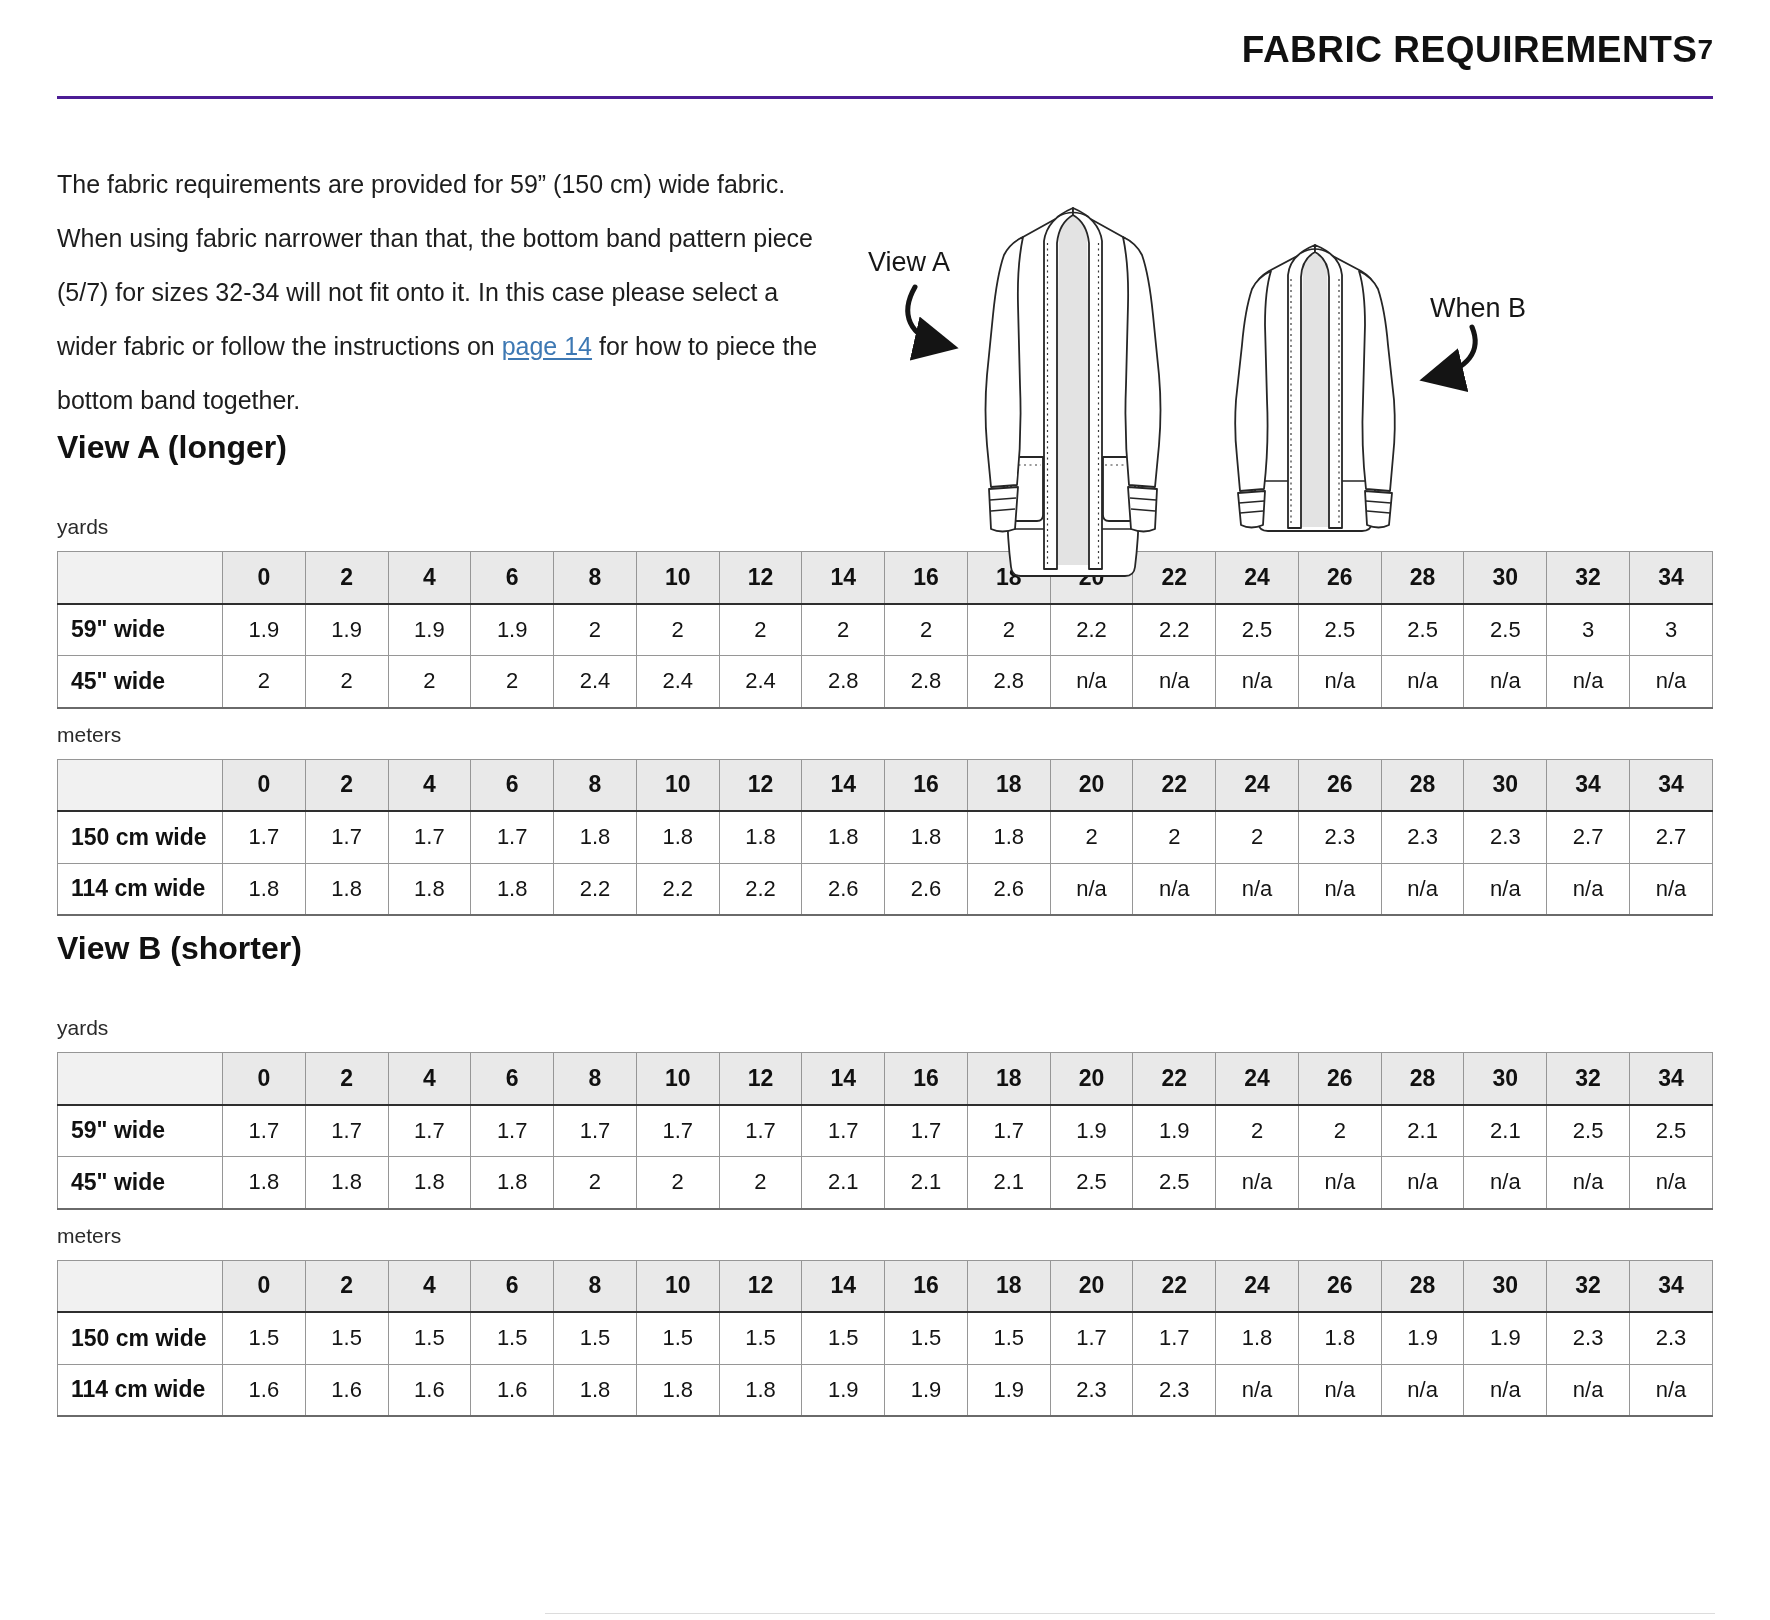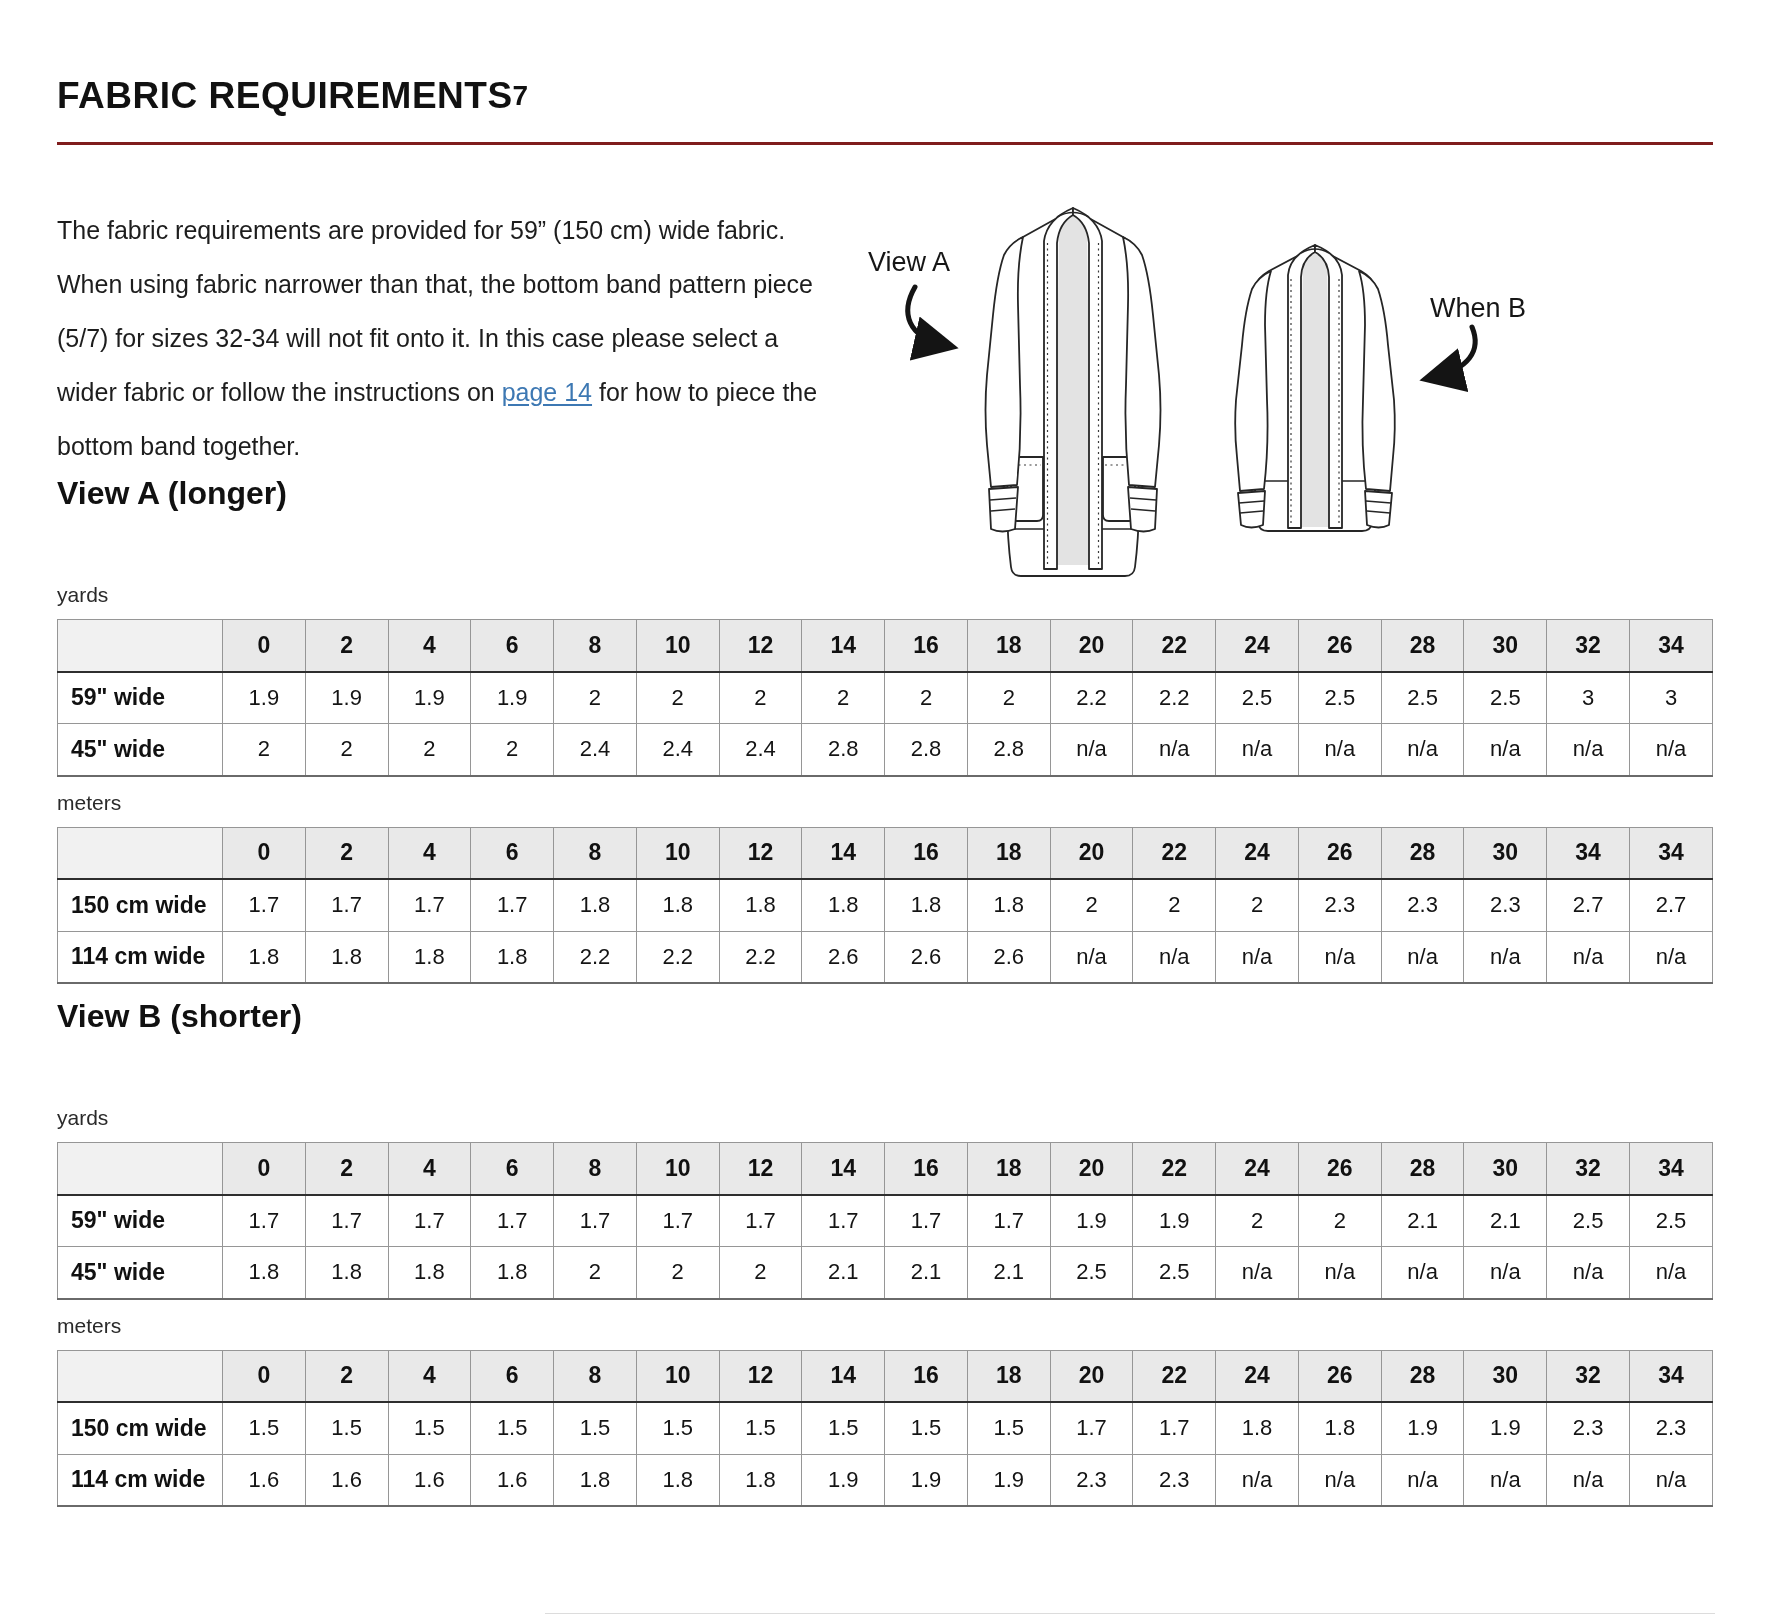--- a/index.html
+++ b/index.html
@@ -1,42 +1,42 @@
 <!DOCTYPE html>
 <html><head>
 <meta charset="utf-8">
 <style>
   * { margin:0; padding:0; box-sizing:border-box; }
   html,body { background:#ffffff; }
   body { font-family:"Liberation Sans","DejaVu Sans",sans-serif; color:#1d1d1d; }
   #page { position:relative; width:1770px; height:1620px; overflow:hidden; background:#fff; padding:0 57px; }
 
   
-  .doc-header { padding-top:74px; display:flex; justify-content:flex-start; align-items:flex-start;
-                border-bottom:3px solid #7f1d1d; padding-bottom:24px; }
+  .doc-header { padding-top:28px; display:flex; justify-content:flex-end; align-items:flex-start;
+                border-bottom:3px solid #4c1d95; padding-bottom:24px; }
   .doc-title { font-size:37px; line-height:44px; font-weight:800; letter-spacing:.5px; color:#111; }
   .page-number { font-size:28px; line-height:44px; font-weight:700; color:#111; }
 
   
   .intro { margin-top:58px; width:778px; font-size:25px; line-height:54px; color:#1d1d1d; }
   .intro a { color:#3d78b3; text-decoration:underline; text-underline-offset:3px; }
 
   
   .illustration { position:absolute; left:860px; top:195px; width:690px; height:430px; }
   .illustration svg { position:absolute; left:0; top:0; }
   .view-label { position:absolute; font-size:27px; color:#161616; white-space:nowrap; }
   #view-a-label { left:8px;  top:52px; }
   #view-b-label { left:570px; top:98px; }
 
   
   .view-heading { font-size:32px; line-height:40px; font-weight:700; color:#111; }
   .section-a .view-heading { }
   .section-b .view-heading { margin-top:12px; }
   .unit-label { font-size:21px; line-height:28px; color:#2a2a2a; }
-  .view-heading + .unit-label { margin-top:68px; }
+  .view-heading + .unit-label { margin-top:46px; }
   .req-table + .unit-label { margin-top:12px; }
 
   table.req-table { width:100%; border-collapse:collapse; table-layout:fixed; margin-top:10px; border-top:1px solid #ababab; }
   col.col-label { width:165px; }
   .req-table th { background:#e9e9e9; font-weight:700; font-size:23px; height:52px;
                   border:1px solid #969696; border-bottom:2.5px solid #2e2e2e; text-align:center; color:#111; }
   .req-table th.corner { background:#f1f1f1; }
   .req-table td { font-size:22px; height:52px; text-align:center; border:1px solid #969696; color:#141414; background:#fff; }
   .req-table td.row-label { font-weight:700; font-size:23px; text-align:left; padding-left:13px; color:#111; }
   .req-table tbody tr:last-child td { border-bottom:2px solid #6a6a6a; }

